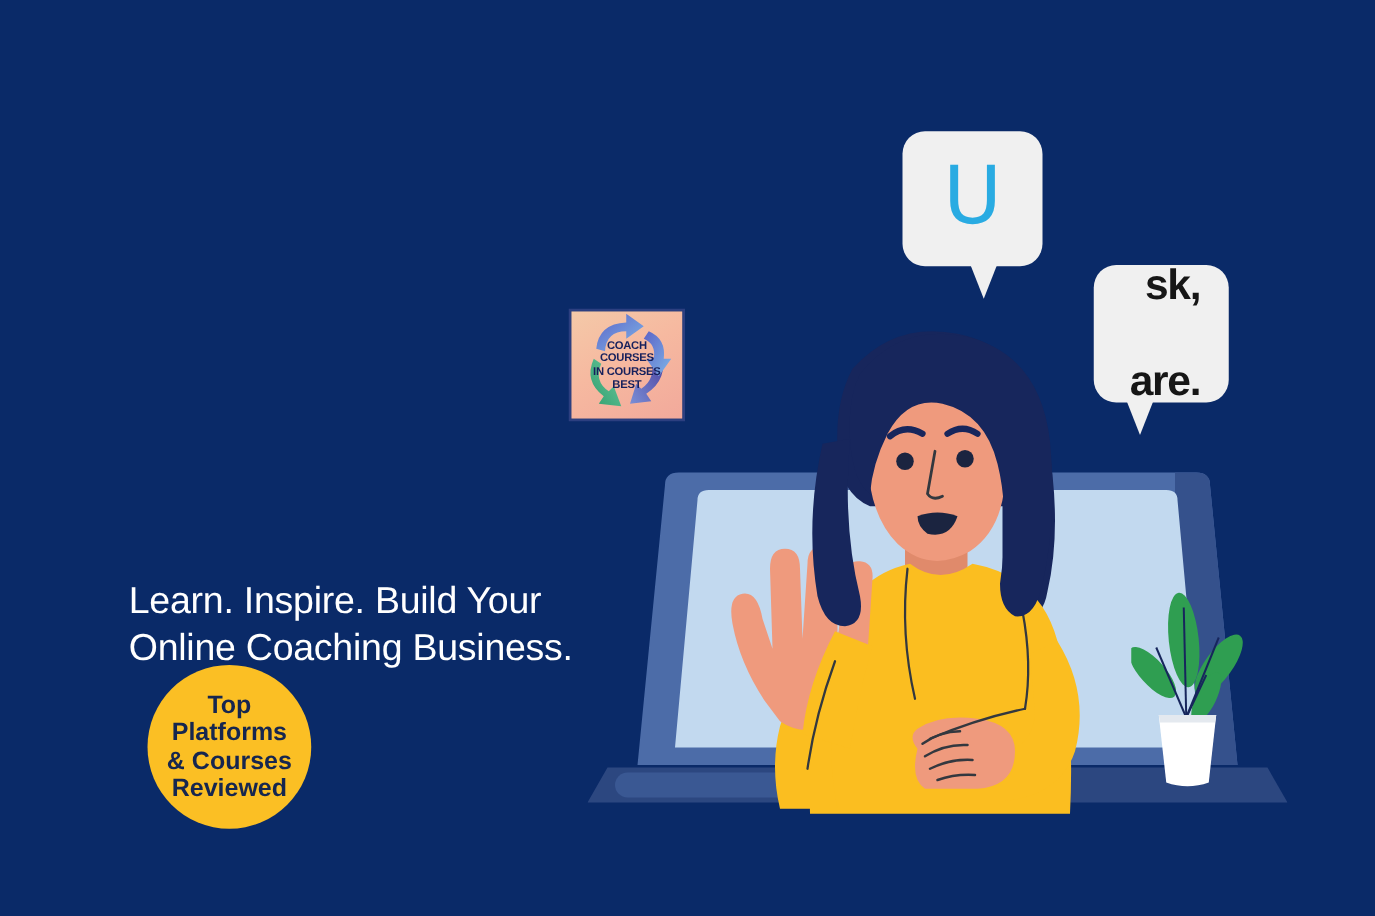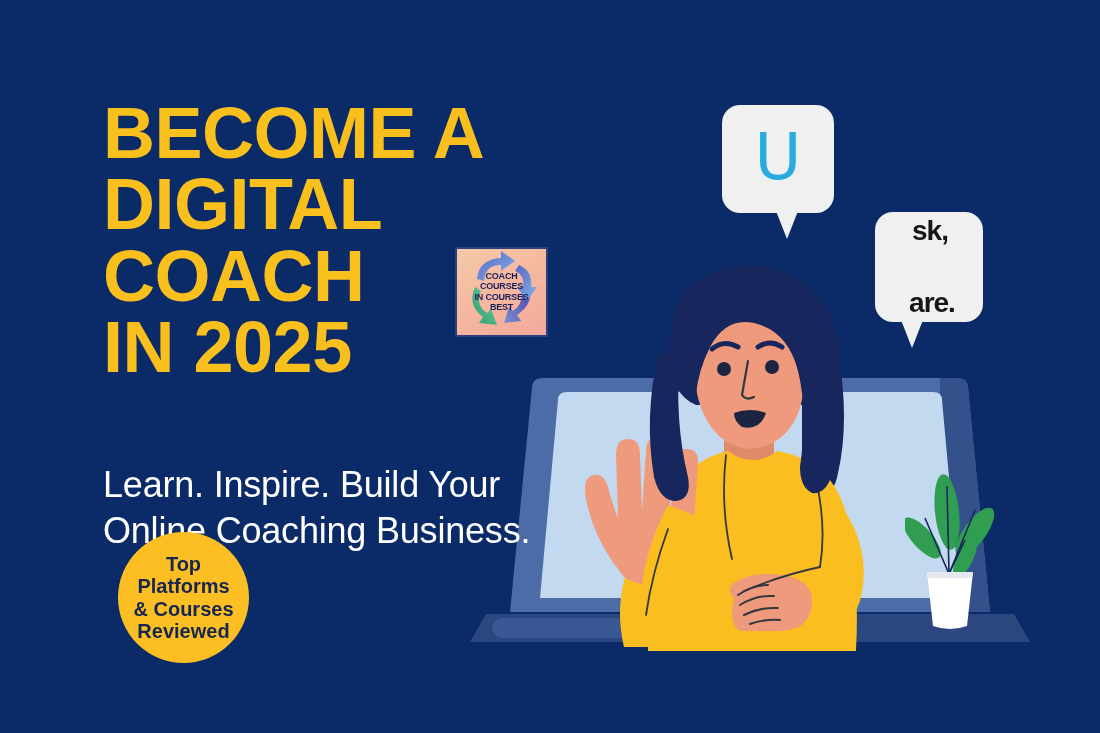--- a/index.html
+++ b/index.html
@@ -31,21 +31,21 @@
     text-transform:uppercase;
     margin:0;
   }
   .headline .hl-line{display:block;white-space:nowrap;}
 
   .subheadline{
     position:absolute;
     left:103px; top:462px;
     width:430px;
     color:#ffffff;
-    font-size:36px;
+    font-size:30px;
     font-weight:400;
     line-height:1.28;
     letter-spacing:-0.2px;
   }
   .subheadline .sub-line{display:block;white-space:nowrap;}
 
   
   .circle-badge{
     position:absolute;
     left:118px; top:532px;
@@ -130,24 +130,24 @@
     font-size:64px;
     font-weight:400;
     color:#29abe2;
     line-height:1;
     margin-top:-4px;
     font-family:"DejaVu Sans", sans-serif;
   }
   .sk-logo{
     color:#161616;
     font-weight:bold;
-    font-size:28px;
+    font-size:34px;
     line-height:0.92;
     letter-spacing:-1px;
-    text-align:center;
+    text-align:right;
     margin-left:2px;
   }
   .sk-logo span{display:block;}
   .sk-logo .sk-line2{margin-left:4px;margin-top:46px;}
 </style>
 </head>
 <body>
 
 <div class="banner">
 
@@ -223,26 +223,20 @@
     <g stroke="#17265c" stroke-width="1.6" fill="none">
       <path d="M44 104 L42 16"></path>
       <path d="M44 104 L20 48"></path>
       <path d="M44 104 L70 40"></path>
       <path d="M44 104 L60 70"></path>
     </g>
     <path d="M22 102 L68 102 L62 156 Q45 162 28 156 Z" fill="#ffffff"></path>
     <path d="M22 102 L68 102 L67 108 L23 108 Z" fill="#e4e9ef"></path>
   </svg>
 
-  <h1 class="headline">
-    <span class="hl-line">BECOME A</span>
-    <span class="hl-line">DIGITAL</span>
-    <span class="hl-line">COACH</span>
-    <span class="hl-line">IN 2025</span>
-  </h1>
 
   <div class="subheadline">
     <span class="sub-line">Learn. Inspire. Build Your</span>
     <span class="sub-line">Online Coaching Business.</span>
   </div>
 
   <div class="circle-badge">
     <span>Top</span>
     <span>Platforms</span>
     <span>&amp; Courses</span>

